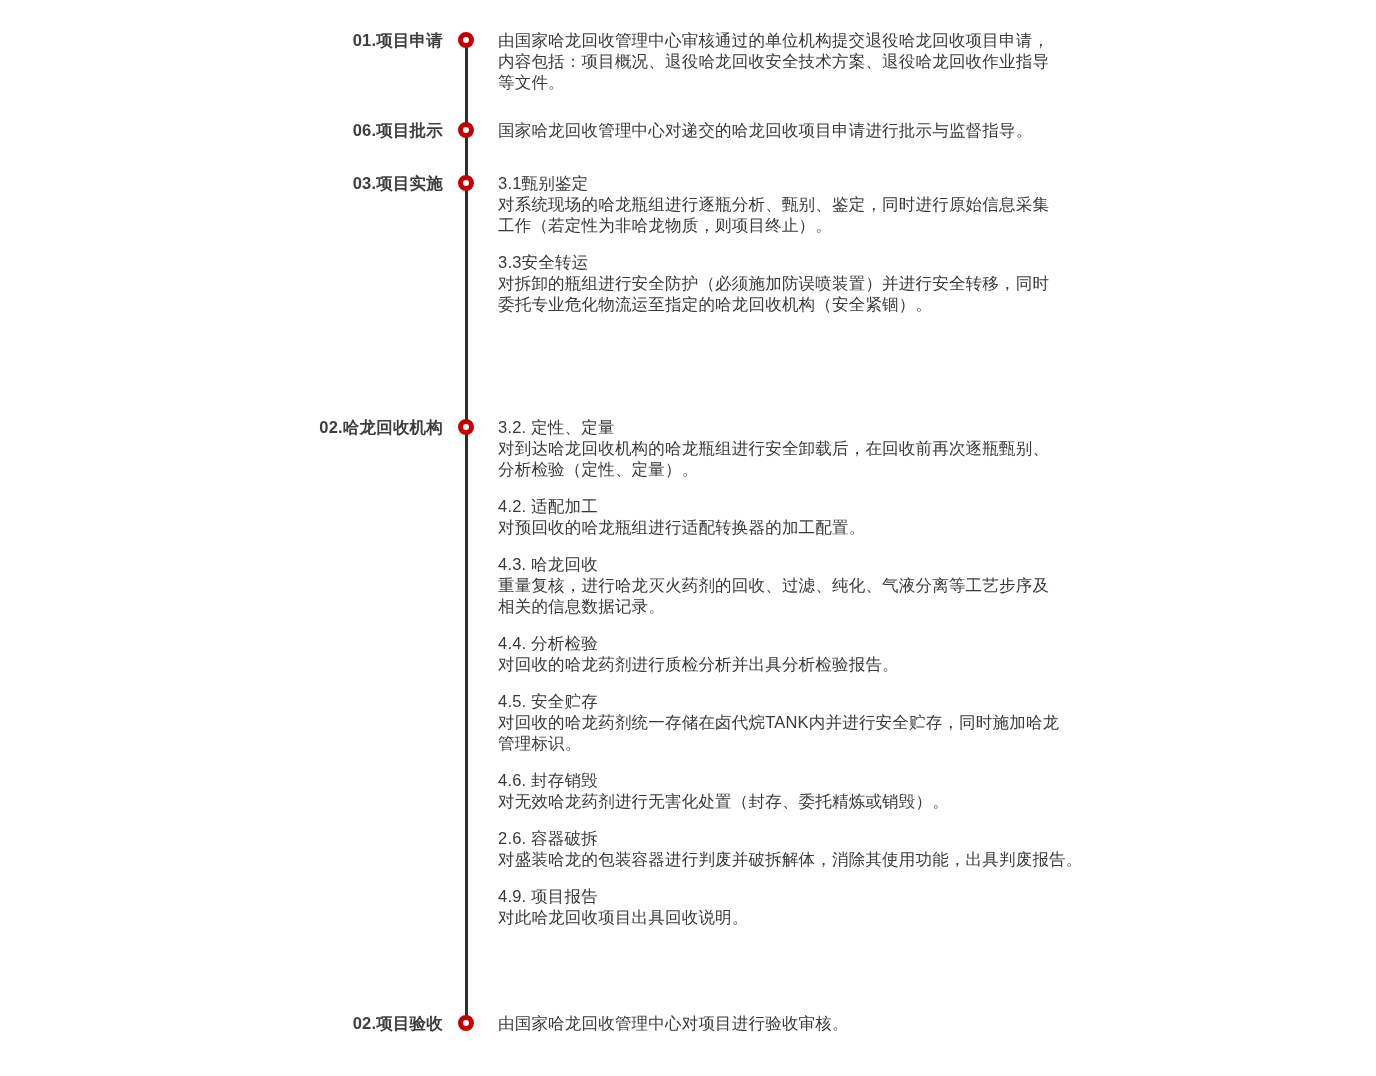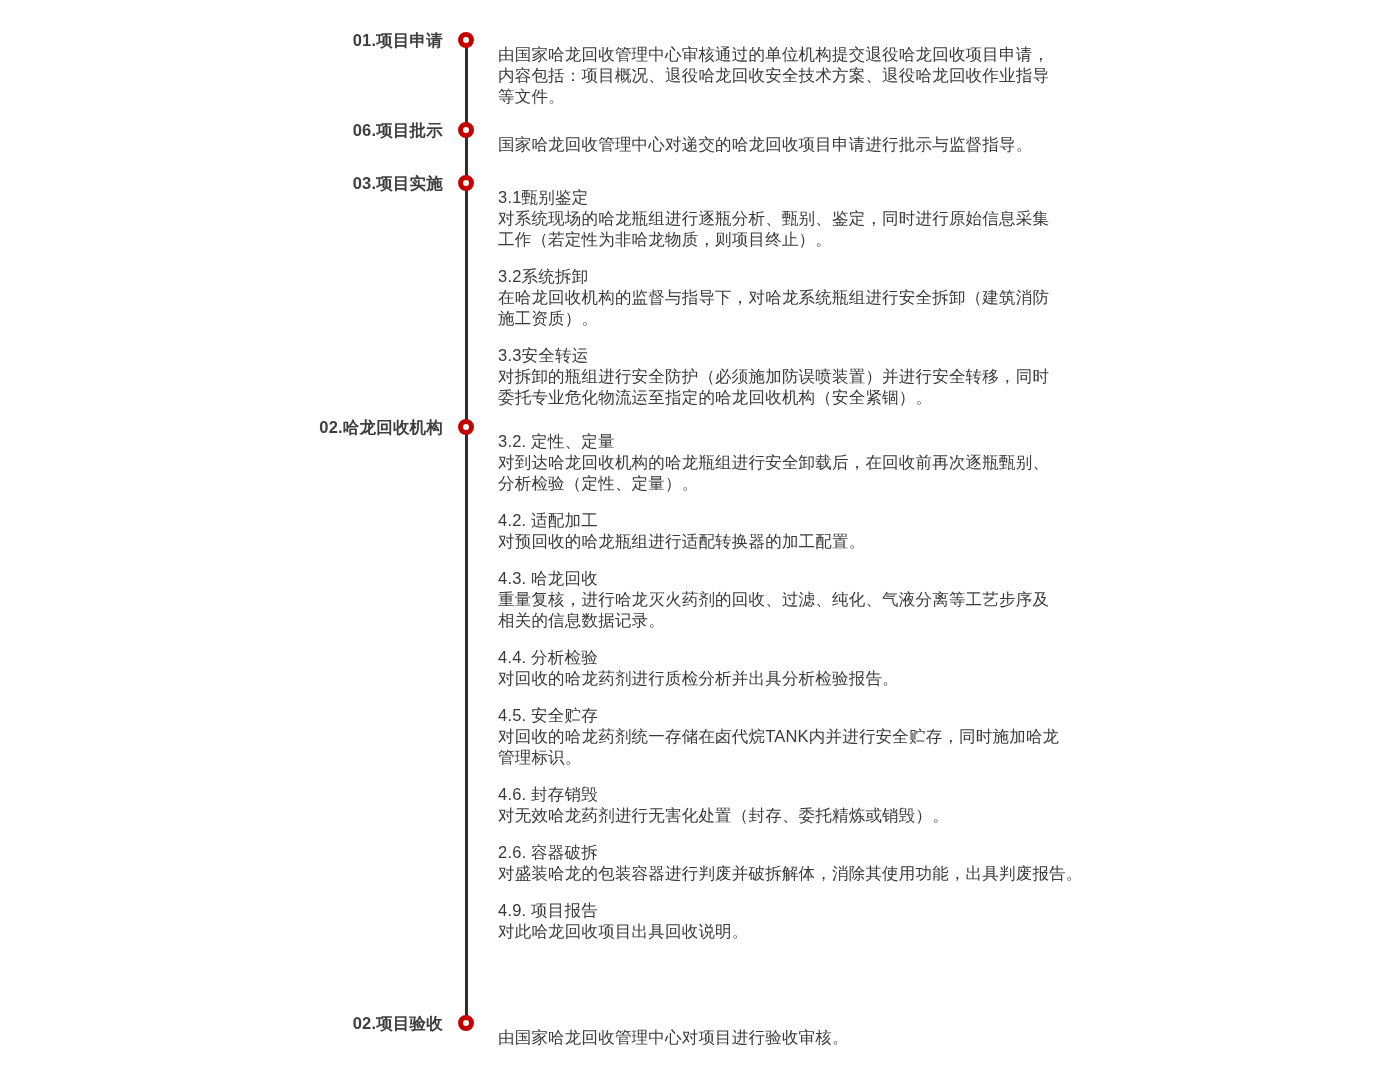--- a/index.html
+++ b/index.html
@@ -55,21 +55,21 @@
     position: absolute;
     left: 498px;
     top: 0;
     width: 640px;
   }
   .block {
     white-space: pre-line;
     font-size: 16.5px;
     line-height: 21px;
     color: #3a3a3a;
-    margin: 14px 0 16px 0;
+    margin: 0 0 16px 0;
     letter-spacing: 0.2px;
   }
   .block:last-child { margin-bottom: 0; }
   
   .s0 { top: 30px; }
   .s1 { top: 120px; }
   .s2 { top: 173px; }
   .s3 { top: 417px; }
   .s4 { top: 1013px; }
 </style>
@@ -98,23 +98,20 @@
     </div>
   </div>
 
   <div class="section s2">
     <div class="label">03.项目实施</div>
     <div class="marker"></div>
     <div class="content">
       <div class="block">3.1甄别鉴定
 对系统现场的哈龙瓶组进行逐瓶分析、甄别、鉴定，同时进行原始信息采集
 工作（若定性为非哈龙物质，则项目终止）。</div>
-      <div class="block">3.2系统拆卸
-在哈龙回收机构的监督与指导下，对哈龙系统瓶组进行安全拆卸（建筑消防
-施工资质）。</div>
       <div class="block">3.3安全转运
 对拆卸的瓶组进行安全防护（必须施加防误喷装置）并进行安全转移，同时
 委托专业危化物流运至指定的哈龙回收机构（安全紧锢）。</div>
     </div>
   </div>
 
   <div class="section s3">
     <div class="label">02.哈龙回收机构</div>
     <div class="marker"></div>
     <div class="content">

